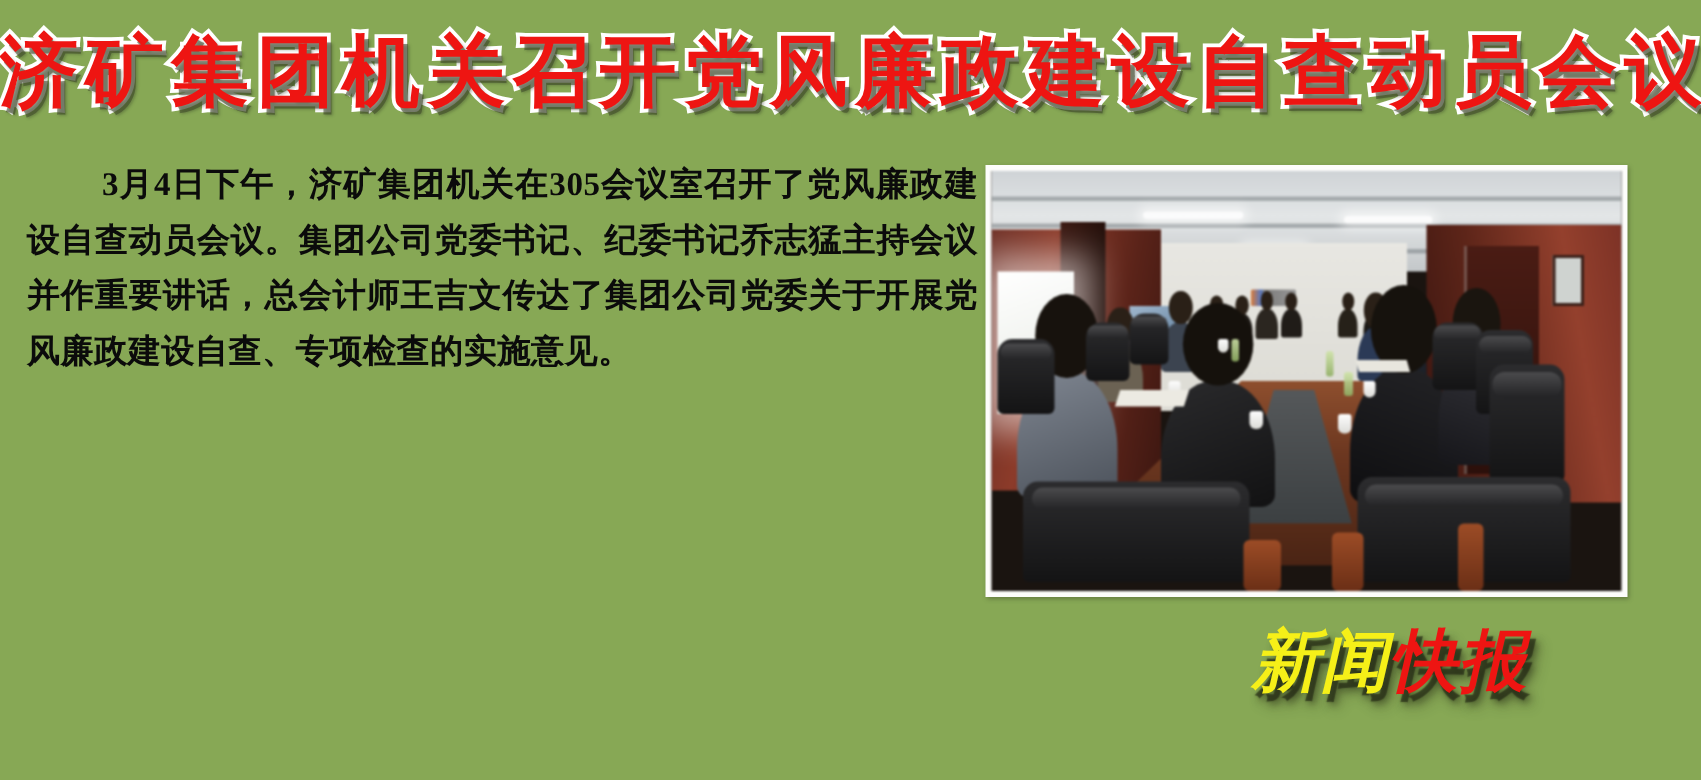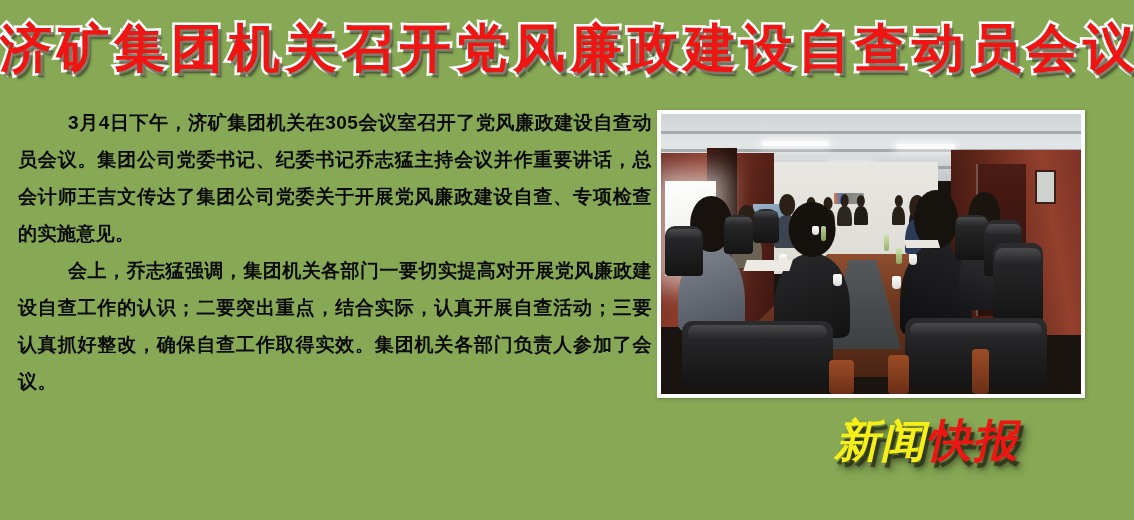--- a/index.html
+++ b/index.html
@@ -39,22 +39,22 @@
 
   
   #article-body {
     position: absolute;
     left: 18px;
     top: 104px;
     width: 634px;
   }
 
   #article-body p {
-    font-family: Liberation Sans, sans-serif;
-    font-size: 19px;
+    font-family: Liberation Serif, serif;
+    font-size: 22px;
     font-weight: bold;
     line-height: 37px;
     color: #0b0b0b;
     text-align: justify;
     text-align-last: left;
     text-indent: 50px;
     letter-spacing: 0.4px;
     word-break: break-all;
   }
 
@@ -213,21 +213,20 @@
       8px 9px 9px rgba(35,40,20,0.30);
   }
 </style>
 </head>
 <body>
 
 <div id="banner-title">济矿集团机关召开党风廉政建设自查动员会议</div>
 
 <div id="article-body">
   <p>3月4日下午，济矿集团机关在305会议室召开了党风廉政建设自查动员会议。集团公司党委书记、纪委书记乔志猛主持会议并作重要讲话，总会计师王吉文传达了集团公司党委关于开展党风廉政建设自查、专项检查的实施意见。</p>
-  <p>会上，乔志猛强调，集团机关各部门一要切实提高对开展党风廉政建设自查工作的认识；二要突出重点，结合实际，认真开展自查活动；三要认真抓好整改，确保自查工作取得实效。集团机关各部门负责人参加了会议。</p>
 </div>
 
 <div id="photo-frame">
   <div id="photo-canvas" class="blur-all">
 
     <div class="ceiling">
       <div class="slat" style="top:26%"></div>
       <div class="slat" style="top:52%"></div>
       <div class="slat" style="top:78%"></div>
       <div class="light" style="left:24%; top:40%; width:16%"></div>

